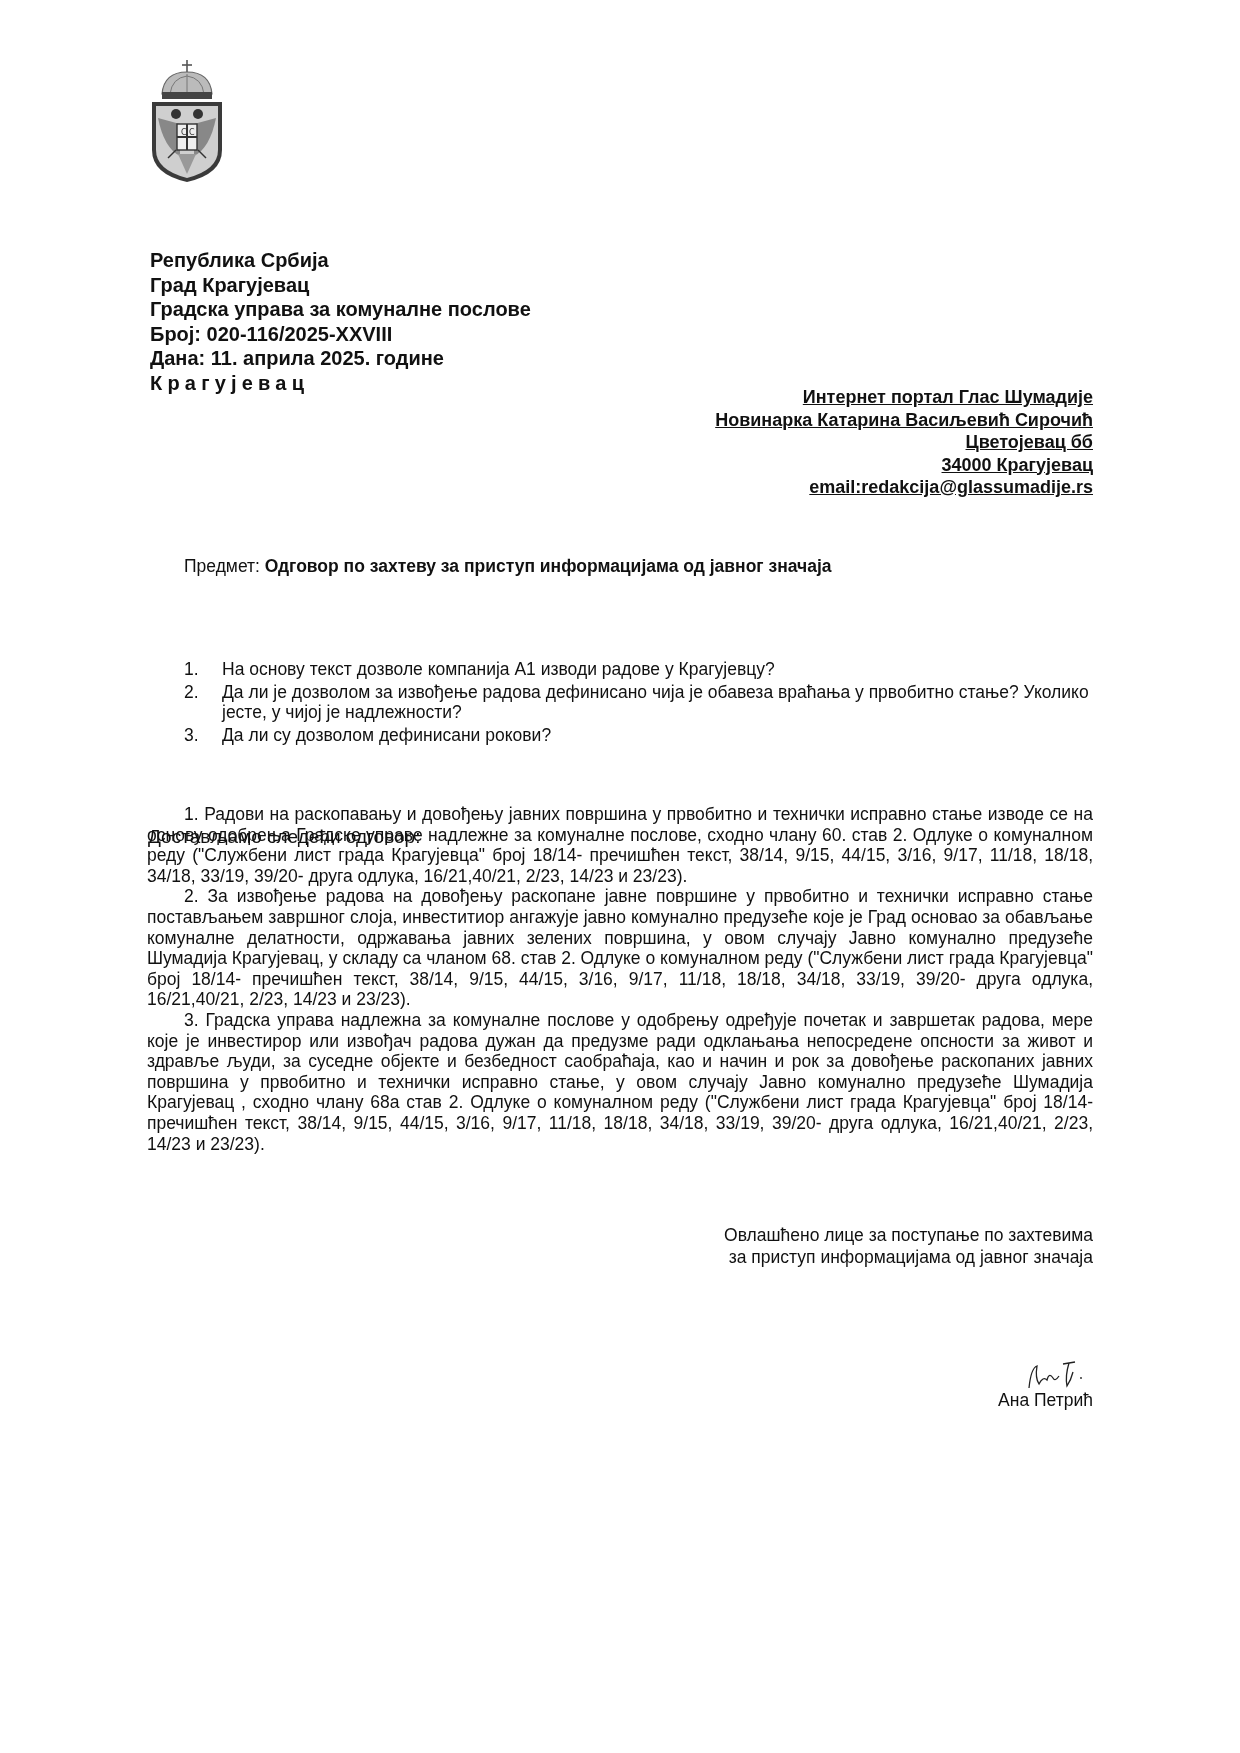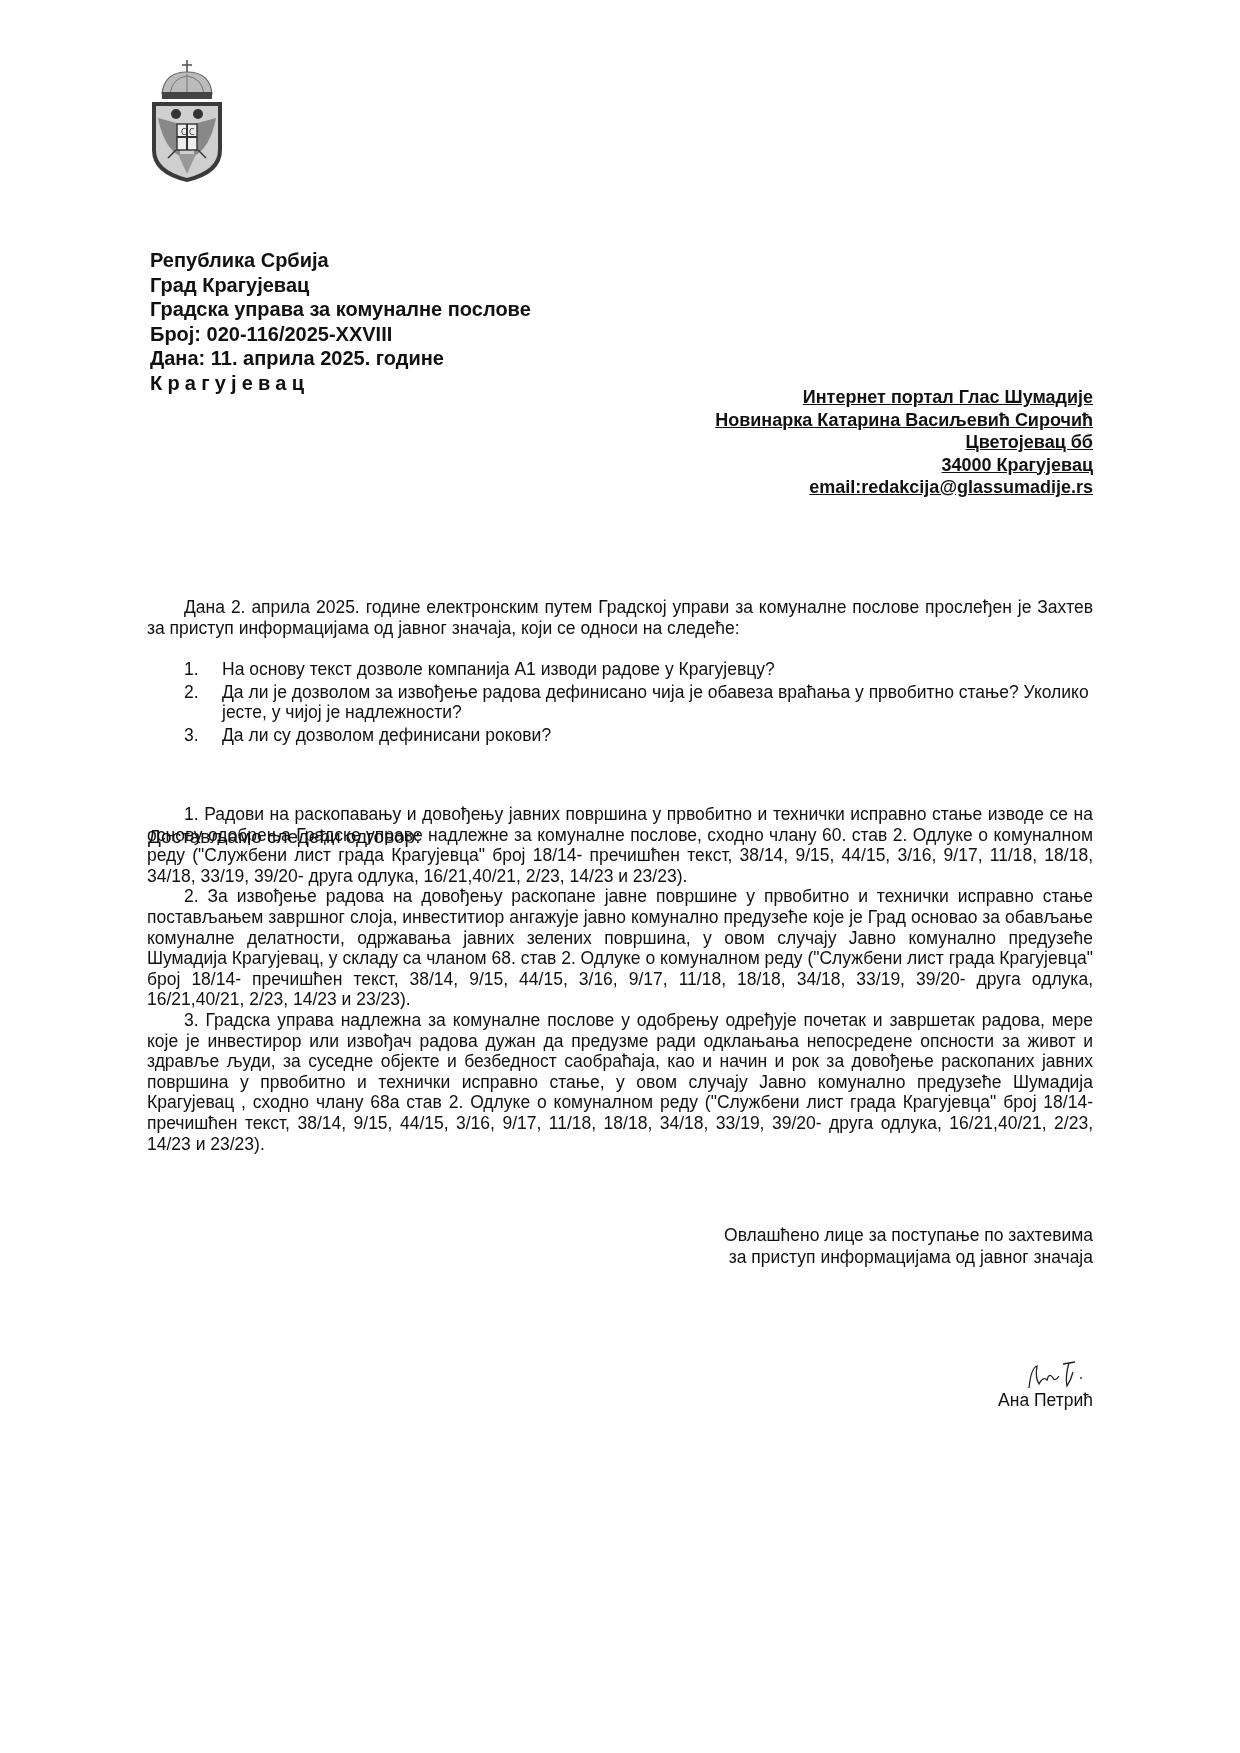--- a/index.html
+++ b/index.html
@@ -84,24 +84,24 @@
   </div>
 
   <div class="recipient">
     <div>Интернет портал Глас Шумадије</div>
     <div>Новинарка Катарина Васиљевић Сирочић</div>
     <div>Цветојевац бб</div>
     <div>34000 Крагујевац</div>
     <div>email:redakcija@glassumadije.rs</div>
   </div>
 
+  <div class="subject">
+    <span class="lbl">Предмет: </span><span class="txt">Одговор по захтеву за приступ информацијама од јавног значаја</span>
+  </div>
 
-  <div class="body intro">
-    <p class="para">Дана 2. априла 2025. године електронским путем Градској управи за комуналне послове прослеђен је Захтев за приступ информацијама од јавног значаја, који се односи на следеће:</p>
-  </div>
 
   <div class="qlist">
     <div class="qitem">
       <span class="qnum">1.</span>
       <span class="qtext">На основу текст дозволе компанија А1 изводи радове у Крагујевцу?</span>
     </div>
     <div class="qitem">
       <span class="qnum">2.</span>
       <span class="qtext">Да ли је дозволом за извођење радова дефинисано чија је обавеза враћања у првобитно стање? Уколико јесте, у чијој је надлежности?</span>
     </div>

